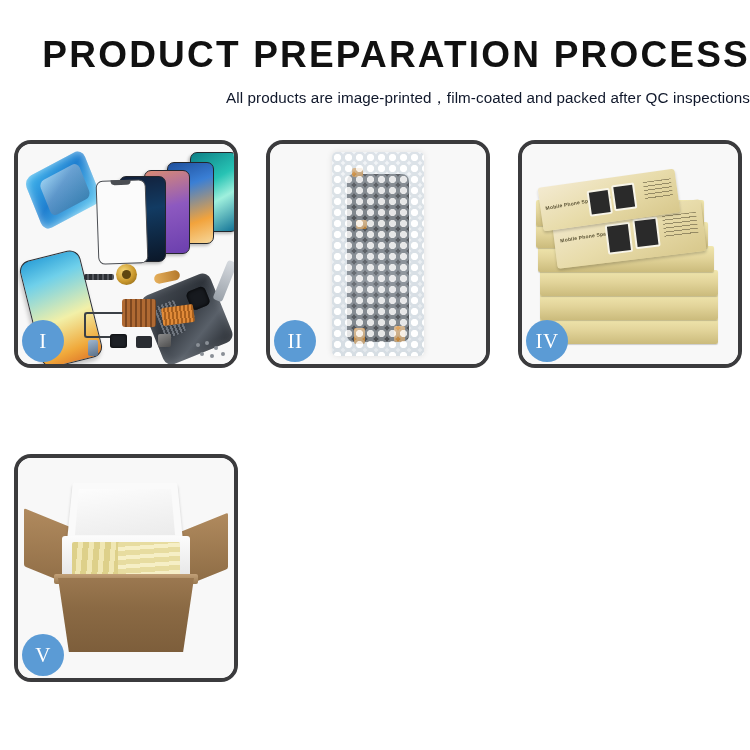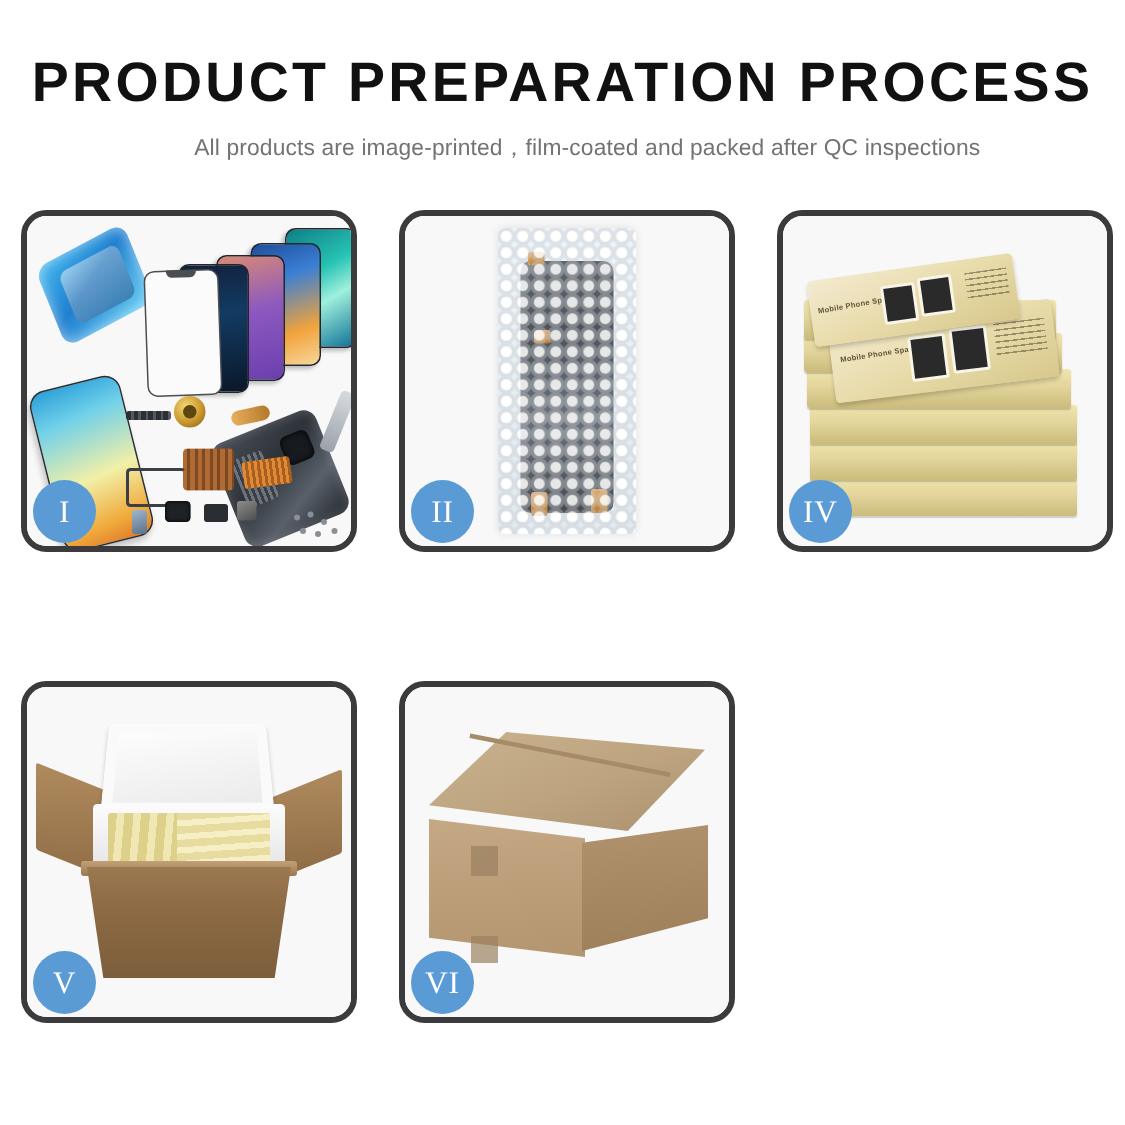--- a/index.html
+++ b/index.html
@@ -9,33 +9,33 @@
   }
   body {
     width: 750px;
     height: 750px;
     font-family: "Liberation Sans", sans-serif;
     overflow: hidden;
     position: relative;
   }
 
   
-  .header { text-align: center; padding-top: 36px; }
+  .header { text-align: right; padding-top: 36px; }
   .title {
     font-size: 37px;
     letter-spacing: 2.2px;
     font-weight: 700;
     color: #111111;
     line-height: 1.05;
     white-space: nowrap;
   }
   .subtitle {
     margin-top: 13px;
     font-size: 15.2px;
-    color: #737373;
+    color: #0f172a;
     letter-spacing: 0.1px;
     white-space: nowrap;
     margin-left: 33px;
   }
 
   
   .grid {
     position: absolute;
     top: 140px;
     left: 14px;
@@ -453,25 +453,14 @@
       <div class="foamlid"></div>
       <div class="foambox"></div>
       <div class="content"></div>
       <div class="content2"></div>
       <div class="cartonrim"></div>
       <div class="cartonfront"></div>
     </div>
     <div class="badge">V</div>
   </div>
 
-  <div class="panel p6">
-    <div class="stage">
-      <div class="top"></div>
-      <div class="seam"></div>
-      <div class="frontL"></div>
-      <div class="frontR"></div>
-      <div class="tab1"></div>
-      <div class="tab2"></div>
-    </div>
-    <div class="badge">VI</div>
-  </div>
 
 </div>
 
 </body></html>

